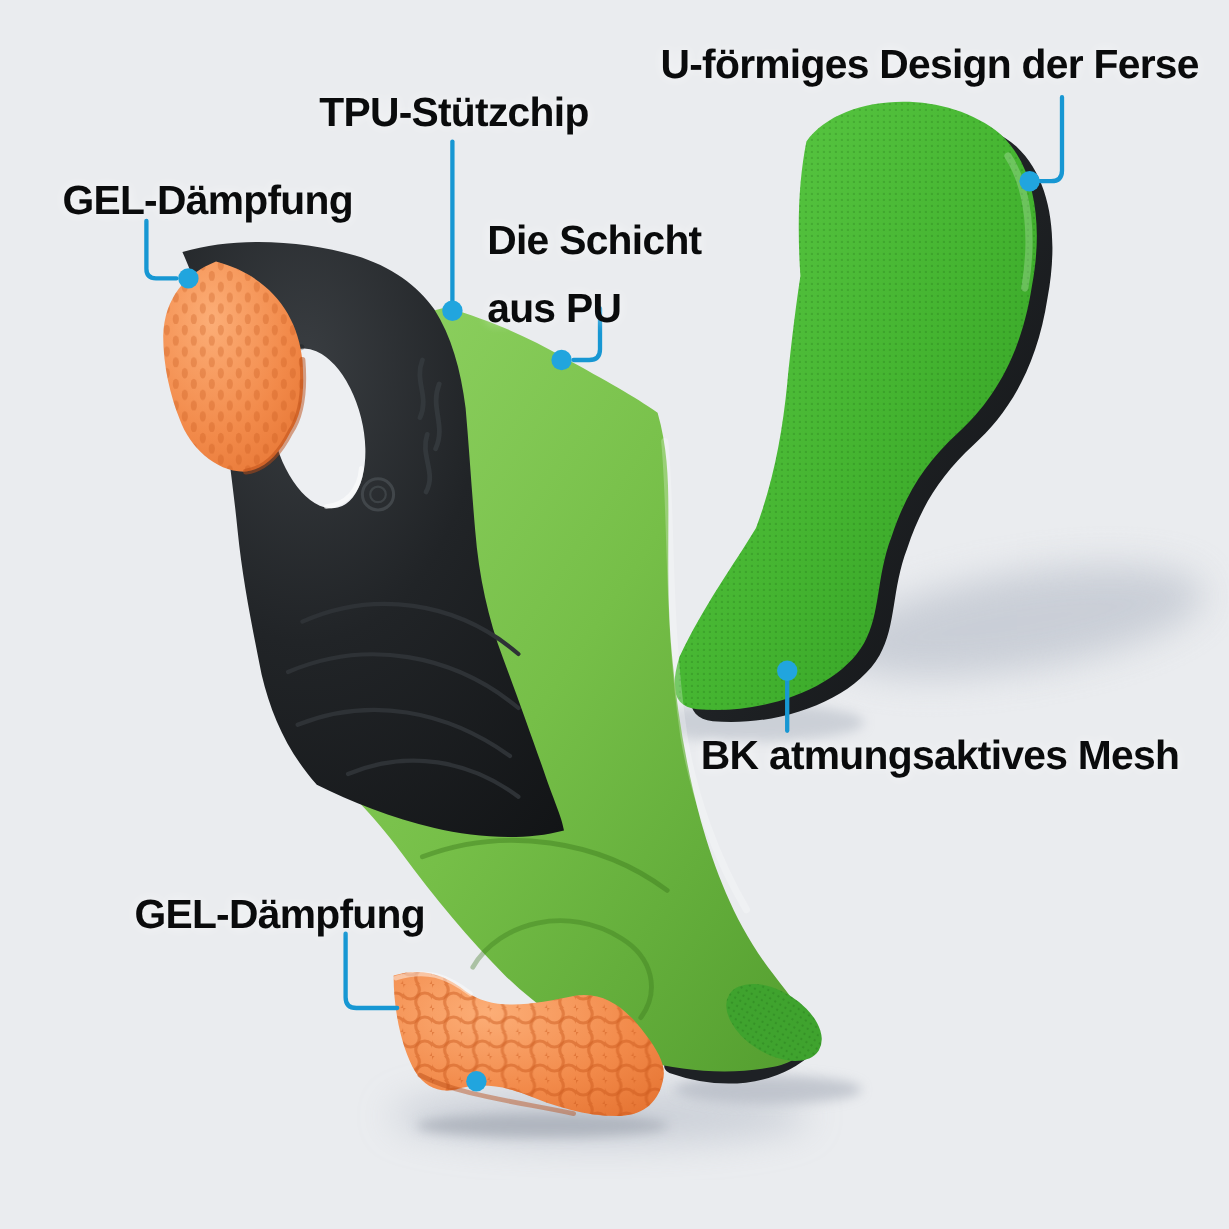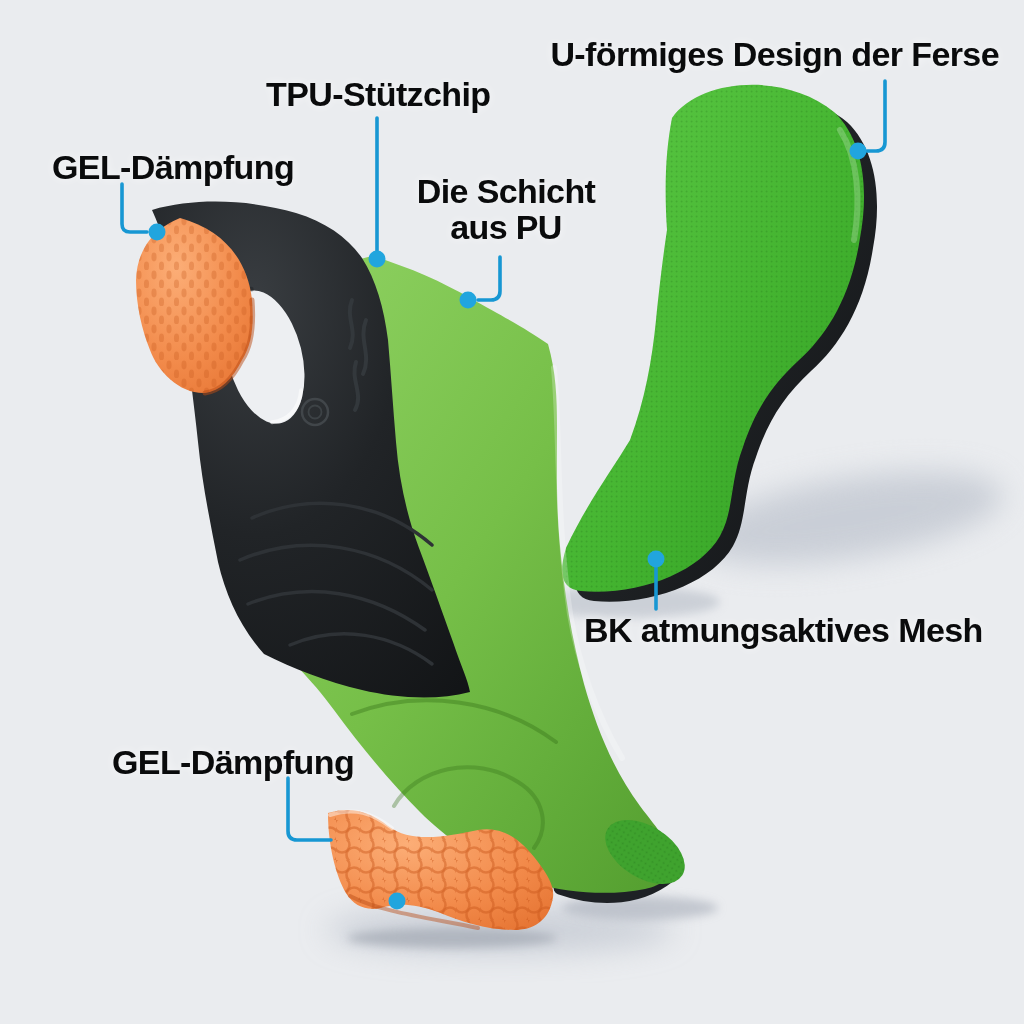--- a/index.html
+++ b/index.html
@@ -8,21 +8,21 @@
     background:#eaecef;
     font-family:"Liberation Sans",sans-serif;
   }
   .stage > svg{position:absolute;left:0;top:0;}
   .label{
     position:absolute;
     font-weight:700;font-size:34px;line-height:40px;letter-spacing:-0.6px;
     color:#0a0b0c;white-space:nowrap;
     text-shadow:0 0 10px rgba(255,255,255,0.65);
   }
-  .label--center{text-align:center;white-space:pre-line;line-height:36px;}
+  .label--center{text-align:left;white-space:pre-line;line-height:56px;}
   .label--right{right:25px;}
 </style>
 </head>
 <body>
 
 <div class="stage">
 
   <svg width="1024" height="1024" viewBox="0 0 1024 1024">
     <defs>
       <linearGradient id="meshG" x1="0" y1="0" x2="1" y2="1">

